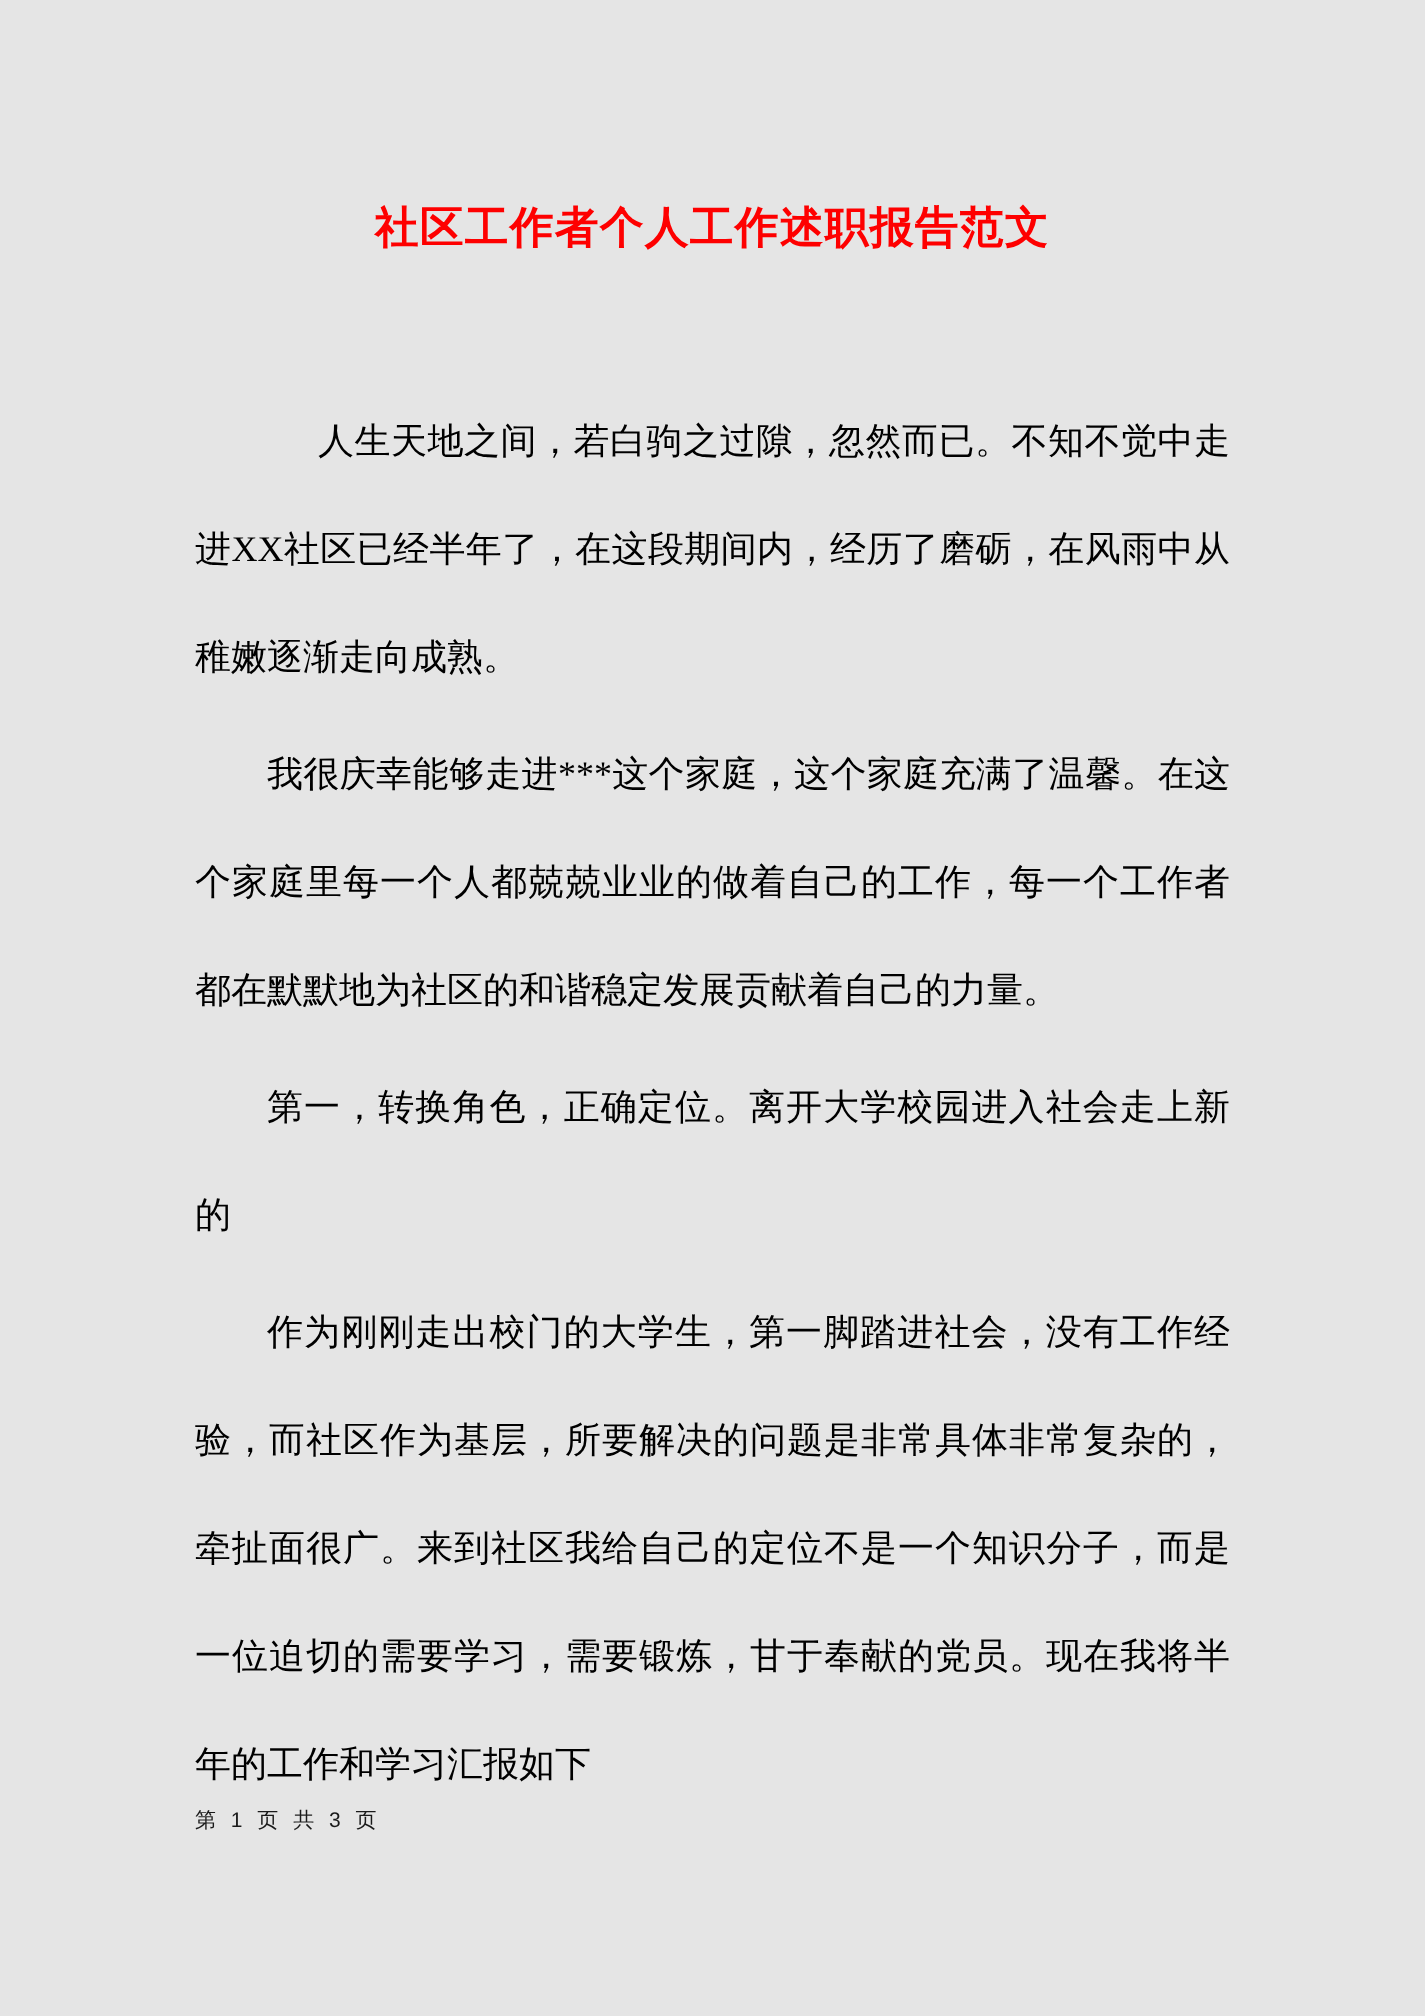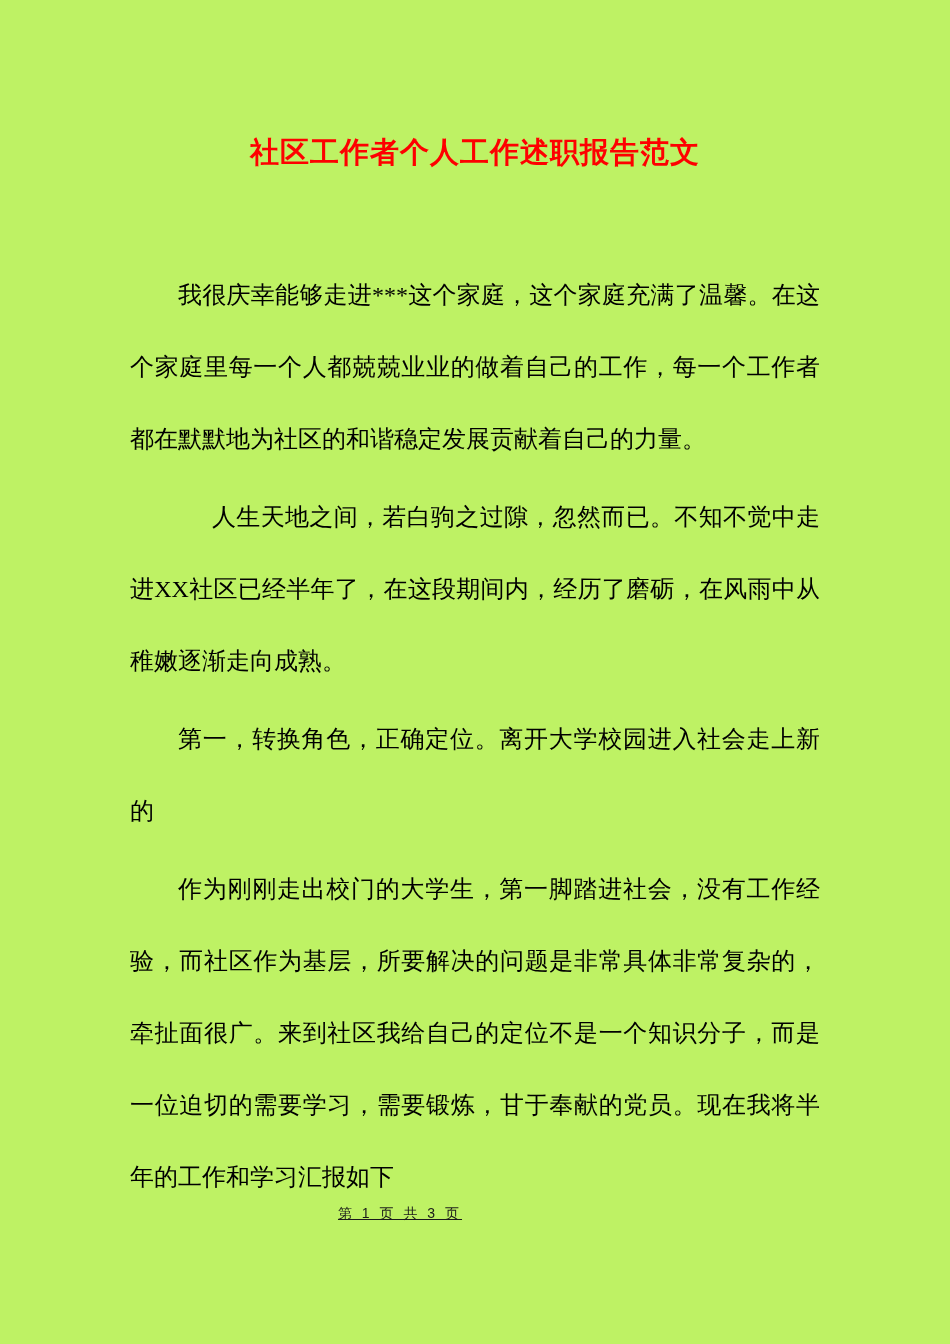--- a/index.html
+++ b/index.html
@@ -4,21 +4,21 @@
 <style>
   html, body {
     margin: 0;
     padding: 0;
     background: #ffffff;
   }
   .page {
     position: relative;
     width: 950px;
     height: 1344px;
-    background: #bef264;
+    background: #e5e5e5;
     overflow: hidden;
     font-family: "Liberation Serif", "DejaVu Serif", serif;
     color: #000000;
   }
   .title {
     position: absolute;
     top: 132px;
     left: 130px;
     width: 690px;
     margin: 0;
@@ -45,38 +45,37 @@
     text-indent: 48px;
   }
   .para.first {
     text-indent: 82px;
   }
   .footer {
     position: absolute;
     top: 1202px;
     left: 130px;
     width: 540px;
-    text-align: center;
+    text-align: left;
     font-size: 14px;
     line-height: 22px;
     letter-spacing: 3px;
     color: #1a1a1a;
     font-family: "Liberation Sans", "DejaVu Sans", sans-serif;
-    text-decoration: underline;
   }
 </style>
 </head>
 <body>
 
 <div class="page">
   <h1 class="title">社区工作者个人工作述职报告范文</h1>
 
   <div class="content">
+      <p class="para first">人生天地之间，若白驹之过隙，忽然而已。不知不觉中走进XX社区已经半年了，在这段期间内，经历了磨砺，在风雨中从稚嫩逐渐走向成熟。</p>
       <p class="para">我很庆幸能够走进***这个家庭，这个家庭充满了温馨。在这个家庭里每一个人都兢兢业业的做着自己的工作，每一个工作者都在默默地为社区的和谐稳定发展贡献着自己的力量。</p>
-      <p class="para first">人生天地之间，若白驹之过隙，忽然而已。不知不觉中走进XX社区已经半年了，在这段期间内，经历了磨砺，在风雨中从稚嫩逐渐走向成熟。</p>
       <p class="para">第一，转换角色，正确定位。离开大学校园进入社会走上新的</p>
       <p class="para">作为刚刚走出校门的大学生，第一脚踏进社会，没有工作经验，而社区作为基层，所要解决的问题是非常具体非常复杂的，牵扯面很广。来到社区我给自己的定位不是一个知识分子，而是一位迫切的需要学习，需要锻炼，甘于奉献的党员。现在我将半年的工作和学习汇报如下</p>
     </div>
 
   <div class="footer">
     <span>第 1 页 共 3 页</span>
   </div>
 </div>
 
 </body></html>

